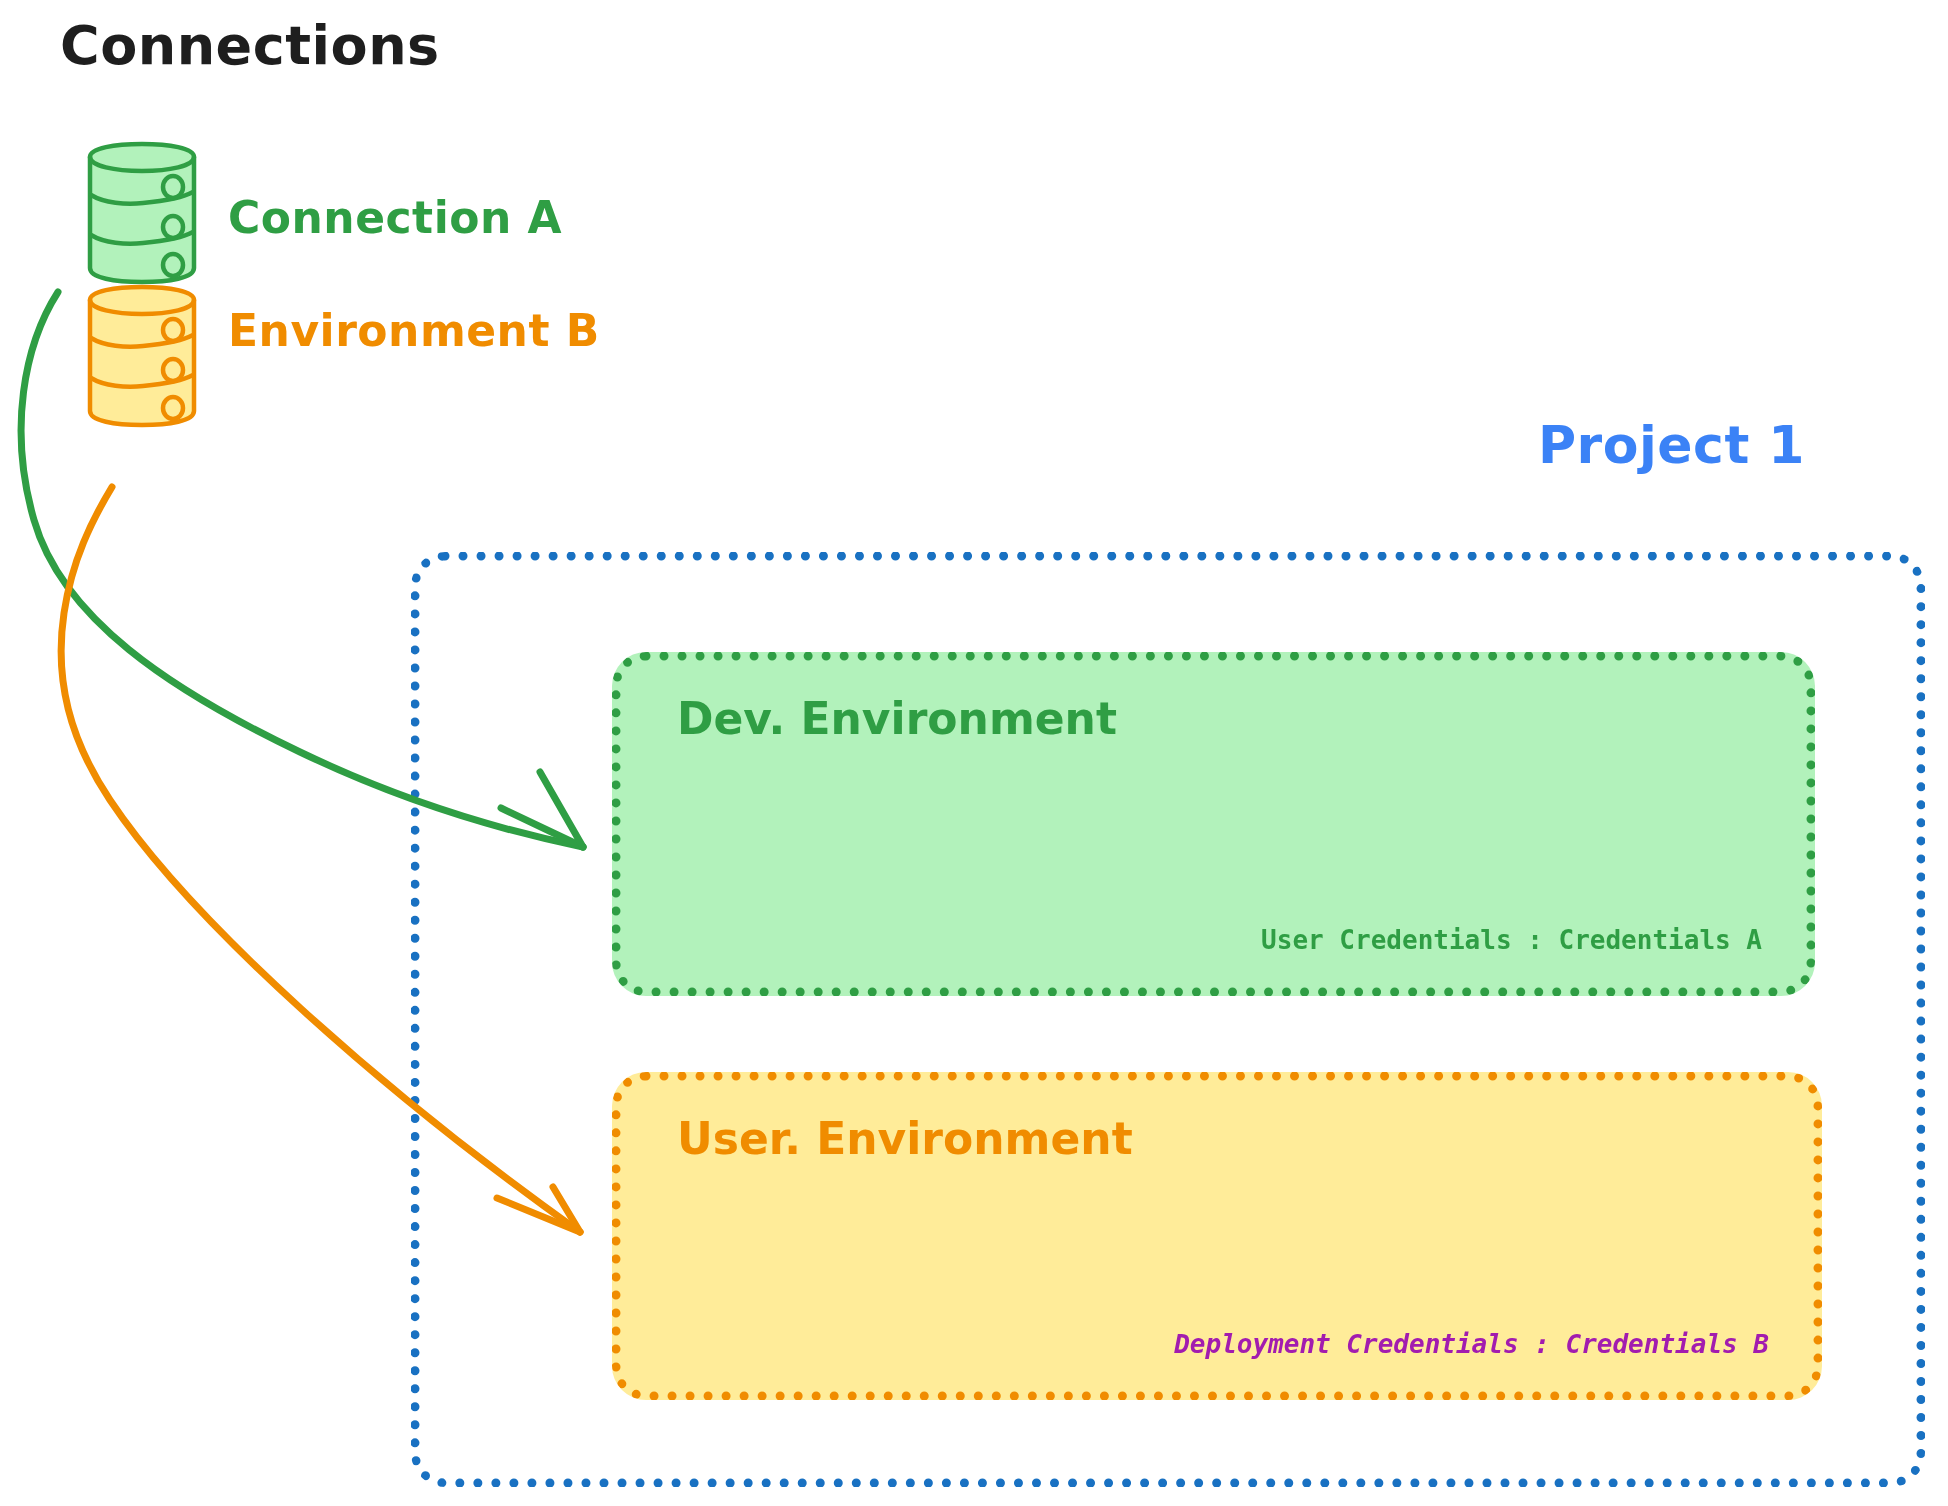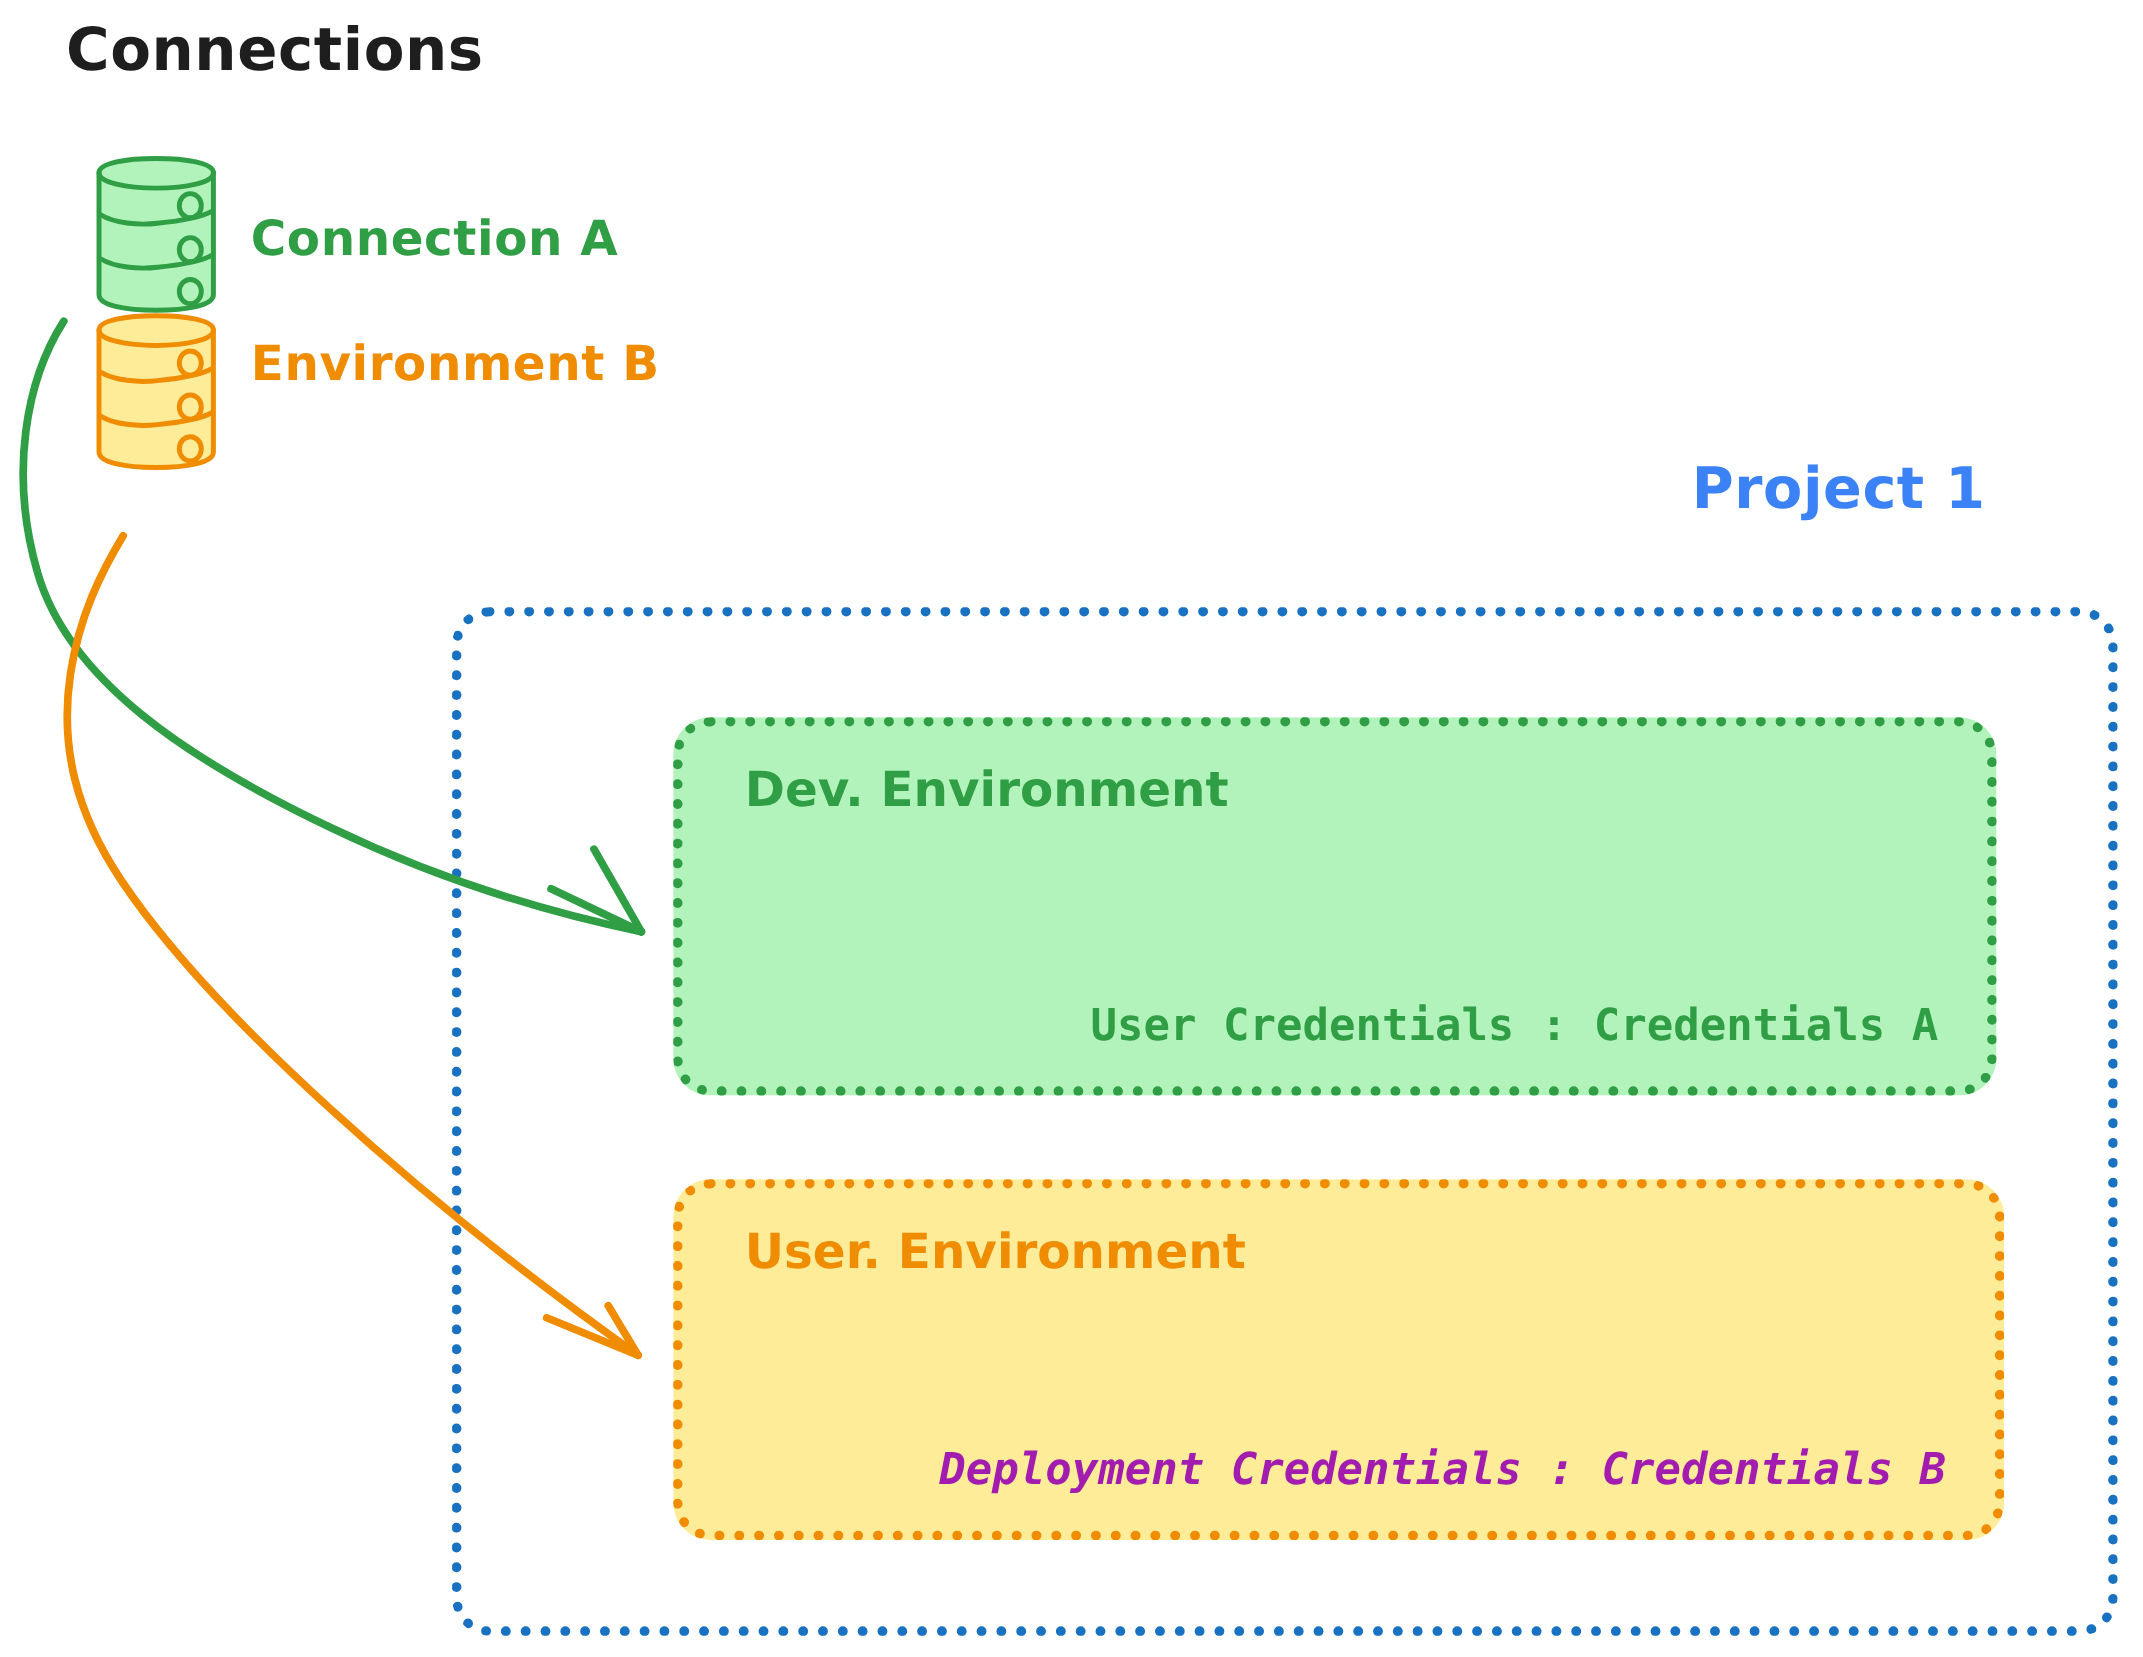--- a/index.html
+++ b/index.html
@@ -89,21 +89,21 @@
     font-weight: 700;
     white-space: nowrap;
   }
   #dev-env-title { color: #2f9e44; }
   #prod-env-title { color: #f08c00; }
 
   .env-cred {
     position: absolute;
     right: 44px;
     bottom: 32px;
-    font-size: 40px;
+    font-size: 26px;
     font-family: "DejaVu Sans Mono", monospace;
     font-weight: 700;
     white-space: nowrap;
   }
   #dev-env-credentials { color: #2f9e44; }
   #prod-env-credentials { color: #a21caf; font-style: italic; }
 
   
   .db-icon { position: absolute; }
   #db-icon-a { left: 80px; top: 135px; width: 125px; height: 155px; }

